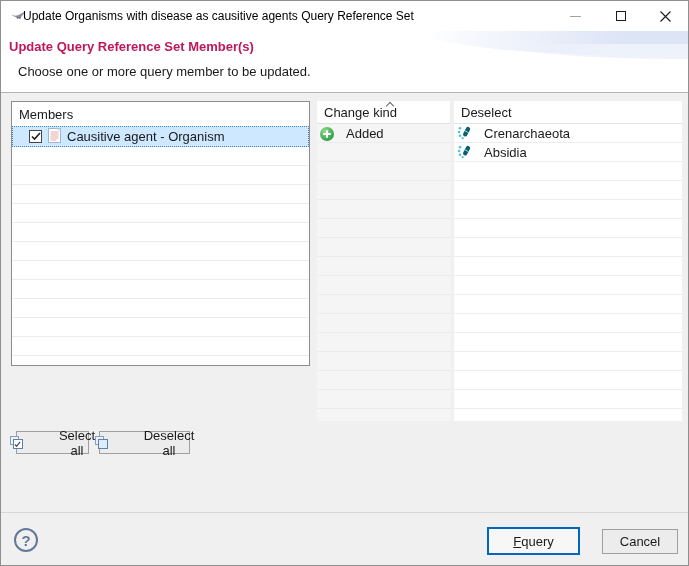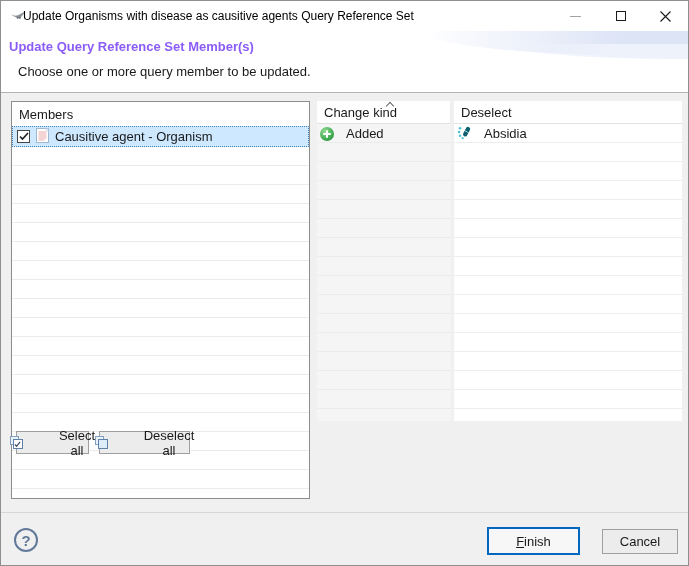--- a/index.html
+++ b/index.html
@@ -18,27 +18,27 @@
   .dash { width: 11px; height: 1px; background: #a3a3a3; }
   .maxsq { width: 10px; height: 10px; border: 1px solid #1a1a1a; background: transparent; }
   
   .header { position: absolute; left: 0; top: 30px; width: 100%; height: 62px; background: #fff; border-bottom: 1px solid #b3b3b3; }
   .swoosh1 { position: absolute; top: 0; right: 0; width: 265px; height: 26px;
     border-bottom-left-radius: 100% 100%;
     background: linear-gradient(to right, rgba(223,229,246,0), #dde4f6 75%); }
   .swoosh2 { position: absolute; top: 13px; right: 0; width: 190px; height: 15px;
     border-bottom-left-radius: 100% 100%;
     background: linear-gradient(to right, rgba(238,242,251,0), #eef2fb 60%); }
-  .h-title { position: absolute; left: 8px; top: 8px; font-size: 13px; font-weight: bold; color: #8b5cf6; }
+  .h-title { position: absolute; left: 8px; top: 8px; font-size: 13px; font-weight: bold; color: #be185d; }
   .h-sub { position: absolute; left: 17px; top: 33px; font-size: 13px; color: #1a1a1a; }
   
-  .members-table { position: absolute; left: 10px; top: 100px; width: 299px; height: 398px;
+  .members-table { position: absolute; left: 10px; top: 100px; width: 299px; height: 265px;
     background: #fff; border: 1px solid #8c8c8c; }
   .m-header { height: 24px; display: flex; align-items: center; padding-left: 7px; font-size: 13px; }
-  .m-row { height: 21px; display: flex; align-items: center; gap: 6px; padding-left: 4px;
+  .m-row { height: 21px; display: flex; align-items: center; gap: 6px; padding-left: 16px;
     background: #cde8ff; border: 1px dotted #3f84c6; font-size: 13px; }
   .checkbox { width: 13px; height: 13px; background: #fff; border: 1px solid #454545;
     display: flex; align-items: center; justify-content: center; flex: 0 0 auto; }
   .m-empty { position: absolute; left: 0; right: 0; top: 45px; bottom: 0;
     background: repeating-linear-gradient(to bottom, #fff 0 18px, #ebebeb 18px 19px); }
   
   .changes-table { position: absolute; left: 316px; top: 100px; width: 365px; height: 320px; }
   .kind-col { position: absolute; left: 0; top: 0; width: 134px; height: 100%; }
   .comp-col { position: absolute; left: 137px; top: 0; width: 228px; height: 100%; }
   .c-header { position: relative; height: 23px; background: #fff; display: flex; align-items: flex-end;
@@ -168,20 +168,37 @@
                   <circle cx="2.2" cy="7.5" r="1.4"></circle>
                 <circle cx="3.2" cy="11.5" r="1.4"></circle>
                   <circle cx="6" cy="14" r="1.2"></circle>
               </g>
               <g transform="rotate(28 10 7)">
                 <rect x="8" y="1.5" width="4.6" height="11" rx="2.3" fill="#0c5f6e"></rect>
                 <rect x="8" y="6.6" width="4.6" height="0.9" fill="#bfeaf2"></rect>
               </g>
             </svg>
           </span>
+          <span>Crenarchaeota</span>
+        </div>
+        <div class="c-row">
+          <span>
+            <svg width="15" height="15" viewBox="0 0 16 16">
+              <g fill="#4fc3d8">
+                <circle cx="3.2" cy="3.5" r="1.4"></circle>
+                  <circle cx="2.2" cy="7.5" r="1.4"></circle>
+                <circle cx="3.2" cy="11.5" r="1.4"></circle>
+                  <circle cx="6" cy="14" r="1.2"></circle>
+              </g>
+              <g transform="rotate(28 10 7)">
+                <rect x="8" y="1.5" width="4.6" height="11" rx="2.3" fill="#0c5f6e"></rect>
+                <rect x="8" y="6.6" width="4.6" height="0.9" fill="#bfeaf2"></rect>
+              </g>
+            </svg>
+          </span>
           <span>Absidia</span>
         </div>
       </div>
     </div>
   </div>
 
   <button class="btn sel-btn select-all">
     <span class="stack-icon">
       <span class="stack-back"></span>
       <span class="stack-front">
@@ -198,19 +215,19 @@
       <span class="stack-front empty"></span>
     </span>
     <span>Deselect all</span>
   </button>
 
   <div class="footer-sep"></div>
   <button class="btn help-btn">
     <span>?</span>
   </button>
   <button class="btn finish-btn">
-    <span><span class="mnem">F</span><span>inish</span></span>
+    <span><span class="mnem">F</span><span>query</span></span>
   </button>
   <button class="btn cancel-btn">
     <span>Cancel</span>
   </button>
 
 </div>
 
 </body></html>

